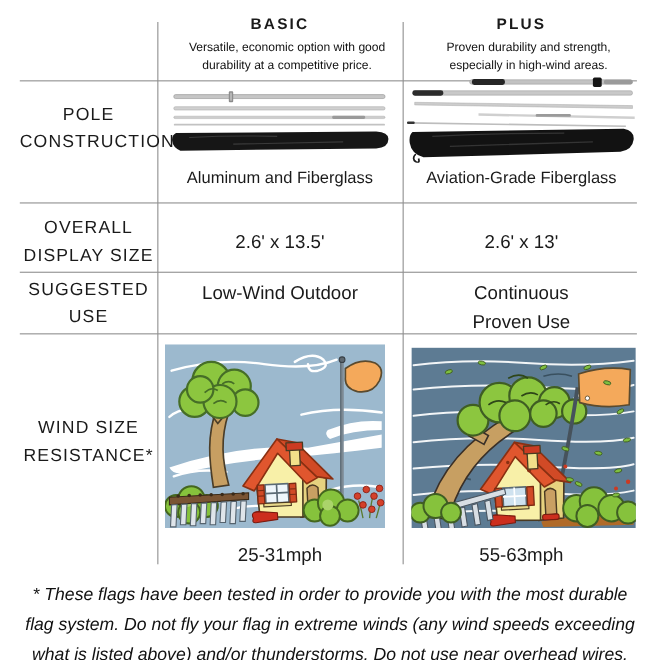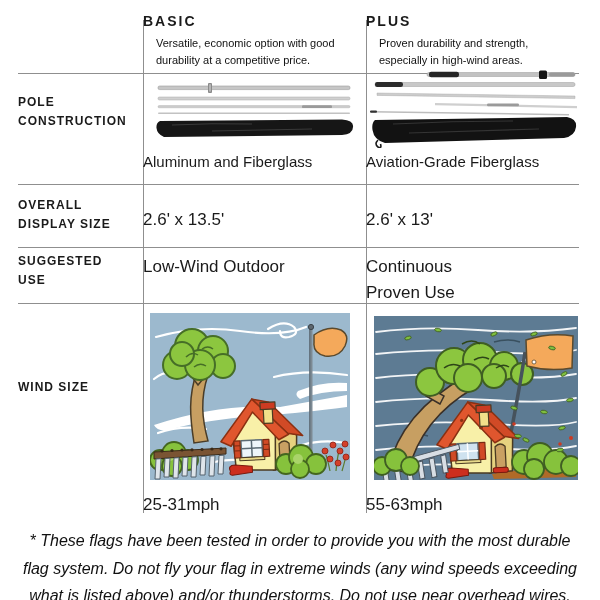--- a/index.html
+++ b/index.html
@@ -3,24 +3,24 @@
 <meta charset="utf-8">
 <style>
   html,body{margin:0;padding:0;}
   body{
     width:600px;height:600px;position:relative;background:#ffffff;
     font-family:"Liberation Sans","DejaVu Sans",sans-serif;color:#1a1a1a;
     overflow:hidden;
   }
   .vline{position:absolute;width:1px;background:#8f8f8f;}
   .hline{position:absolute;height:1px;background:#8f8f8f;}
-  .cell{position:absolute;text-align:left;}
+  .cell{position:absolute;text-align:center;}
   .col-title{font-weight:bold;font-size:14px;letter-spacing:2px;}
   .tagline{font-size:11px;line-height:1.55;margin-top:6px;color:#111;margin-left:13px;}
-  .row-label{font-weight:bold;font-size:12px;letter-spacing:1px;line-height:1.55;}
+  .row-label{font-weight:normal;font-size:16px;letter-spacing:1px;line-height:1.55;}
   .value{font-size:17px;line-height:1.5;}
   .caption{font-size:15px;}
   .footnote{
     position:absolute;left:18px;top:527px;width:564px;text-align:center;
     font-style:italic;font-size:16px;line-height:1.72;color:#111;
   }
   svg{display:block;}
 </style>
 </head>
 <body>
@@ -101,20 +101,21 @@
 <div class="cell value" style="left:143px;top:254px;width:223px">
   <div>Low-Wind Outdoor</div>
 </div>
 <div class="cell value" style="left:366px;top:254px;width:216px">
   <div>Continuous</div>
   <div>Proven Use</div>
 </div>
 
 <div class="cell row-label" style="left:18px;top:378px;width:125px">
   <div>WIND SIZE</div>
+  <div>RESISTANCE*</div>
 </div>
 
 <div class="cell" style="left:150px;top:313px;width:200px;height:167px">
   <svg viewBox="0 0 200 167" width="200" height="167">
     <rect width="200" height="167" fill="#9cb9ce"></rect>
     <g stroke="#ffffff" stroke-width="2.2" fill="none" stroke-linecap="round">
       <path d="M6,24 Q48,12 90,18 T156,14"></path>
       <path d="M118,16 q16,-10 26,-2 q6,7 -5,10 q-9,2 -9,-6"></path>
       <path d="M4,66 q12,-10 26,-5"></path>
       <path d="M124,64 Q156,56 197,62"></path>

